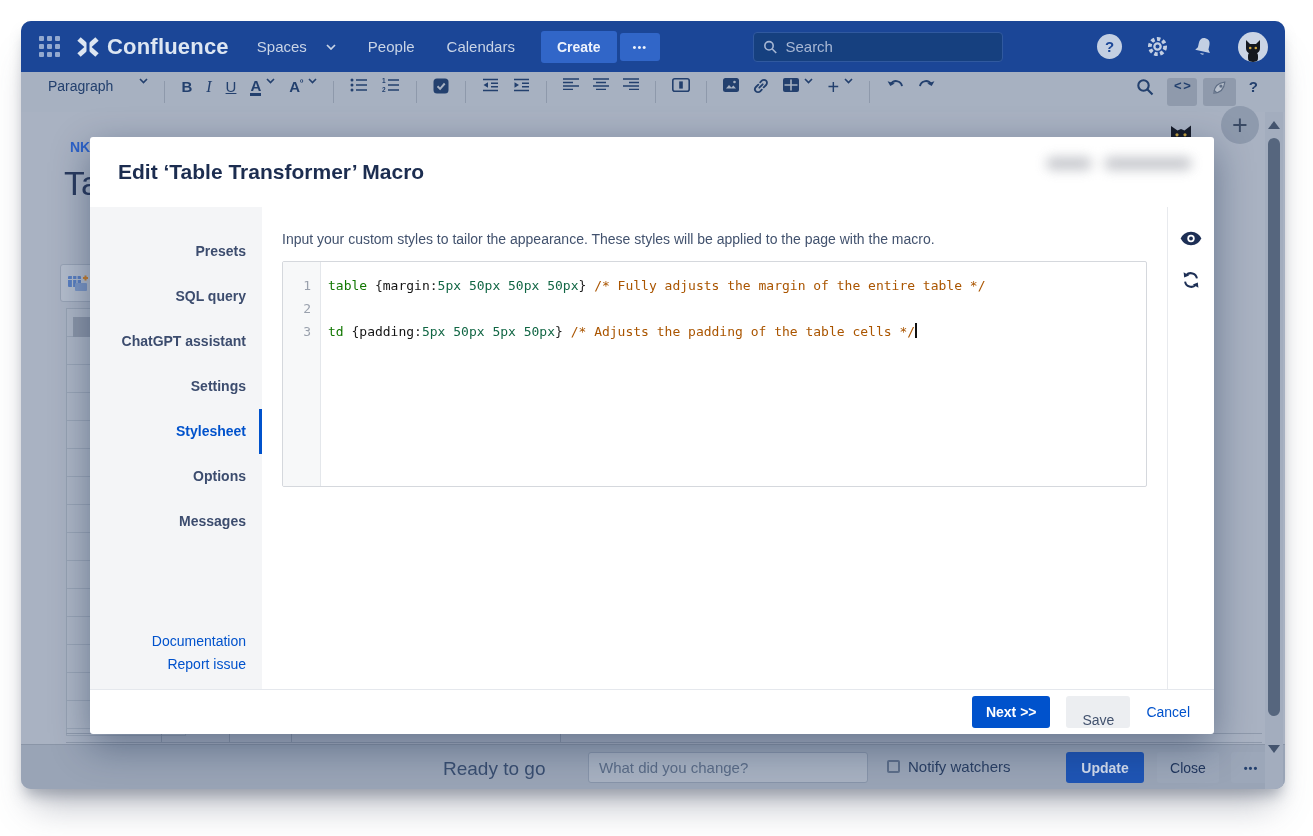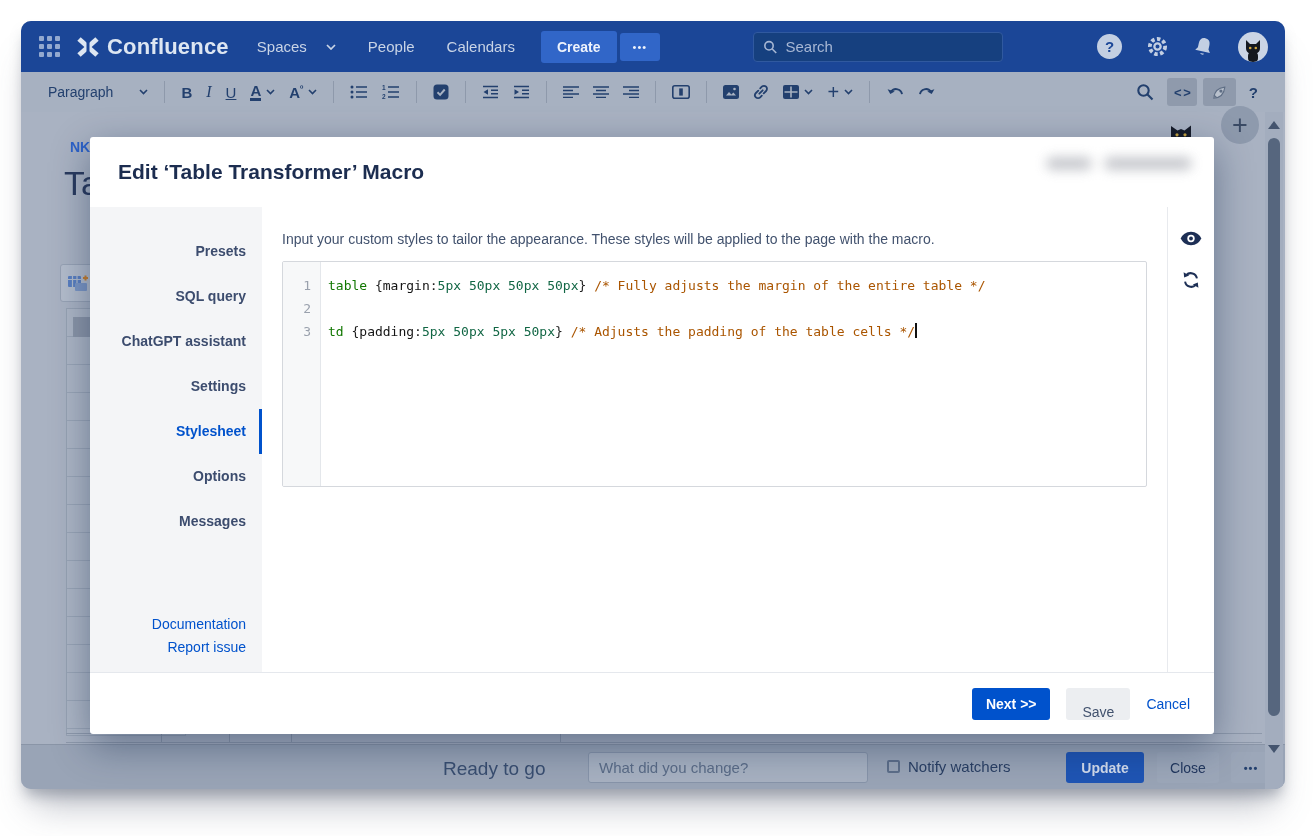--- a/index.html
+++ b/index.html
@@ -20,21 +20,21 @@
   .btn-navmore { margin-left:3px; background:#3166c8; color:#eef3fc; padding:8px 13px; border-radius:3px; border:none; font-size:11px; letter-spacing:1px; cursor:pointer; }
   .nav-search { margin-left:auto; margin-right:70px; width:250px; height:30px; background:#16407f; border:1px solid #30599f; border-radius:4px; display:flex; align-items:center; padding:0 9px; gap:8px; }
   .nav-search input { background:transparent; border:none; outline:none; color:#cdd8ea; font-size:15px; width:100%; font-family:inherit; }
   .nav-search input::placeholder { color:#a7b7d4; }
   .nav-ico { margin-left:24px; display:flex; align-items:center; cursor:pointer; }
   .help-circle { width:25px; height:25px; border-radius:50%; background:#c3cfe2; color:#1b4697; font-weight:700; font-size:15px; display:flex; align-items:center; justify-content:center; }
   .avatar { width:30px; height:30px; border-radius:50%; background:#cbd5e5; display:flex; align-items:flex-end; justify-content:center; overflow:hidden; }
 
   
   .toolbar { height:40px; background:#a7b1c1; display:flex; align-items:center; padding:0 20px; color:#23406e; font-size:14px; }
-  .tb-btn { display:flex; align-items:center; height:28px; padding:0 7px; border-radius:3px; cursor:pointer; gap:5px; }
+  .tb-btn { display:flex; align-items:flex-start; height:28px; padding:0 7px; border-radius:3px; cursor:pointer; gap:5px; }
   .tb-sep { width:1px; height:22px; background:#8e99ab; margin:0 9px; }
   .tb-bold { font-weight:700; font-size:15px; }
   .tb-italic { font-style:italic; font-family:"Liberation Serif",serif; font-size:16px; }
   .tb-under { text-decoration:underline; font-size:15px; }
   .tb-colorA { font-size:15px; font-weight:700; border-bottom:3px solid #23406e; line-height:15px; }
   .tb-right { margin-left:auto; display:flex; align-items:center; gap:6px; }
   .active-gray { background:#8f9aac; }
   .tb-qa { font-weight:700; font-size:15px; }
   .src-glyph { font-weight:700; font-size:13px; letter-spacing:-1px; }
 
@@ -96,21 +96,21 @@
   .code-line { height:23px; line-height:23px; white-space:pre; }
   .tok-tag { color:#117700; }
   .tok-property { color:#141414; }
   .tok-number { color:#116644; }
   .tok-comment { color:#aa5500; }
   .cursor { display:inline-block; width:1.5px; height:15px; background:#111; vertical-align:-2px; }
 
   .m-tools { width:47px; border-left:1px solid #e8eaee; display:flex; flex-direction:column; align-items:center; padding-top:24px; gap:24px; flex:0 0 auto; }
   .m-tools > div { cursor:pointer; display:flex; }
 
-  .m-footer { height:62px; border-top:1px solid #e5e8ed; display:flex; align-items:center; justify-content:flex-end; padding-right:24px; gap:16px; flex:0 0 auto; }
+  .m-footer { height:45px; border-top:1px solid #e5e8ed; display:flex; align-items:center; justify-content:flex-end; padding-right:24px; gap:16px; flex:0 0 auto; }
   .btn-next { background:#0052cc; color:#fff; font-weight:700; font-size:14px; height:32px; padding:0 14px; border-radius:3px; border:none; cursor:pointer; font-family:inherit; }
   .btn-save { background:#eceef1; color:#42526e; font-size:14px; height:32px; padding:16px 16px; border-radius:3px; border:none; cursor:pointer; font-family:inherit; }
   .link-cancel { color:#0052cc; font-size:14px; cursor:pointer; }
 </style>
 </head>
 <body>
 
 <div class="frame">
 
   <div class="nav">

